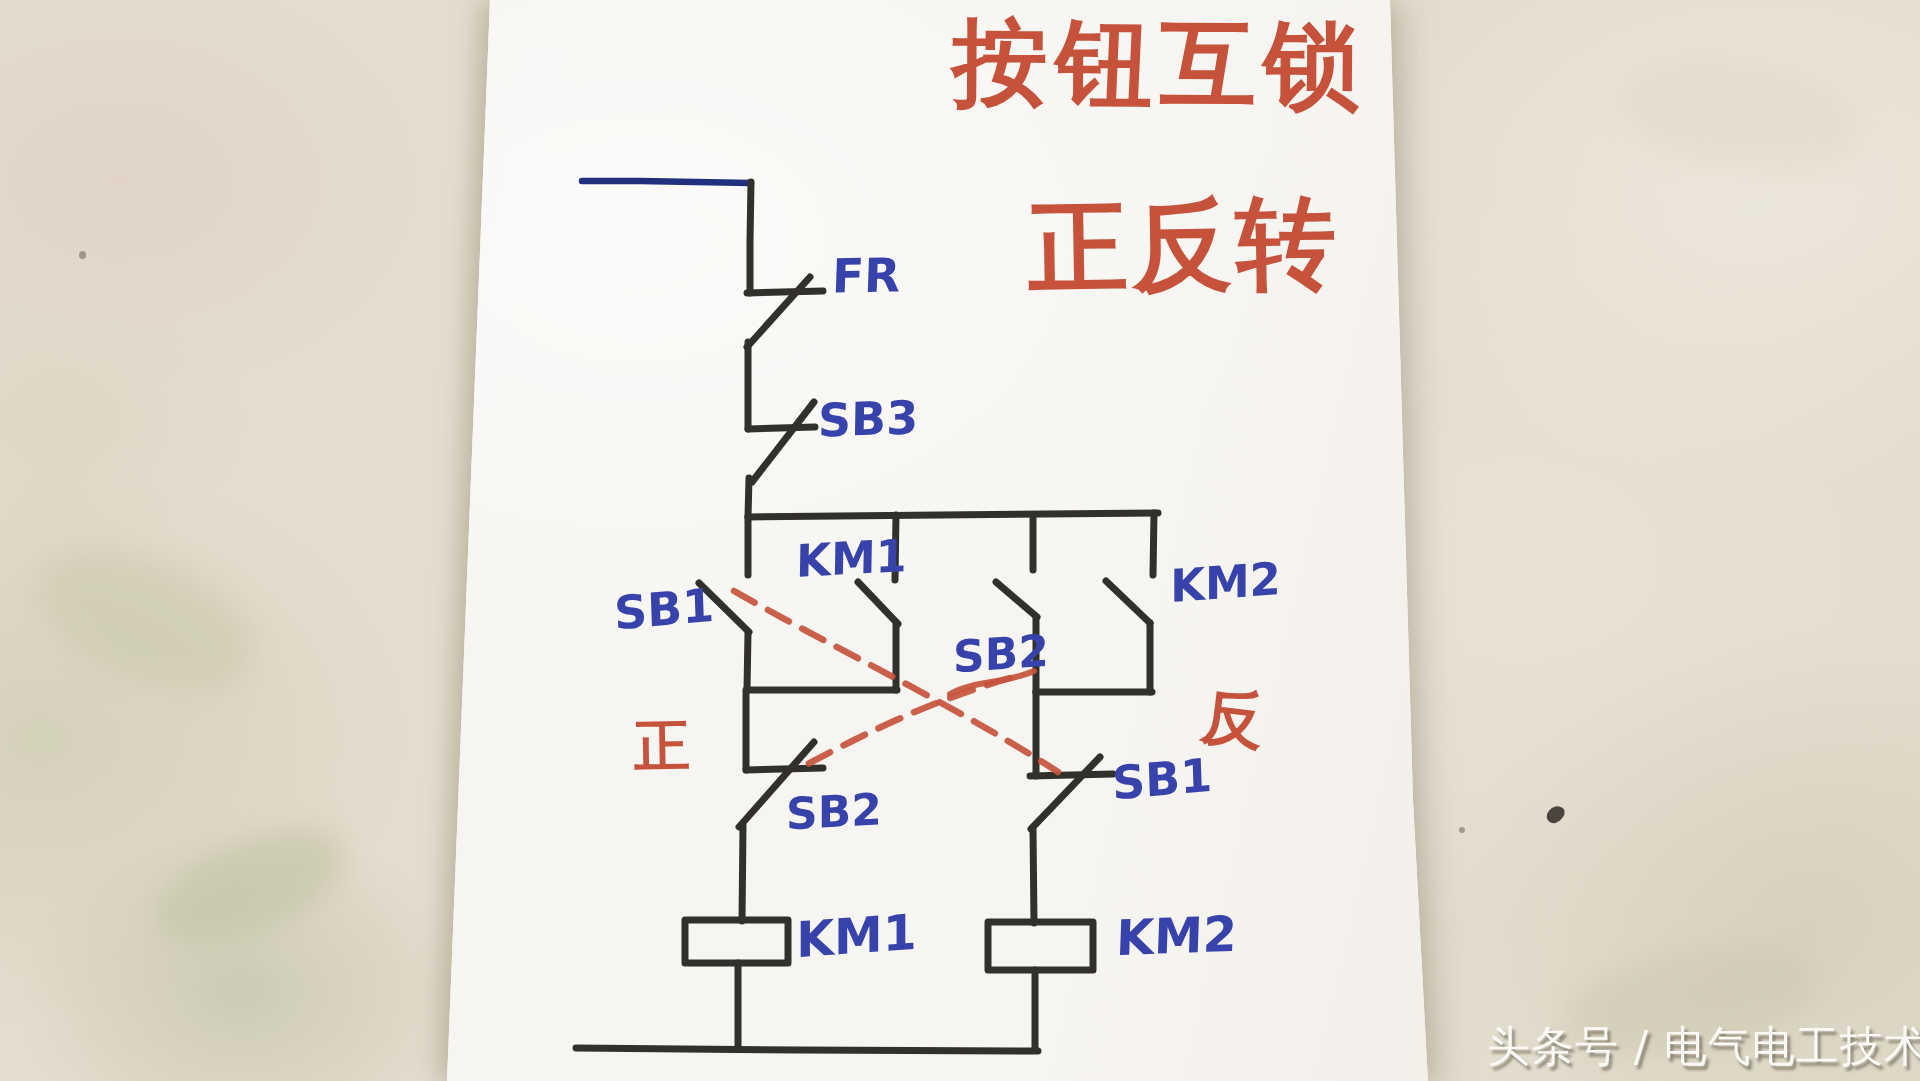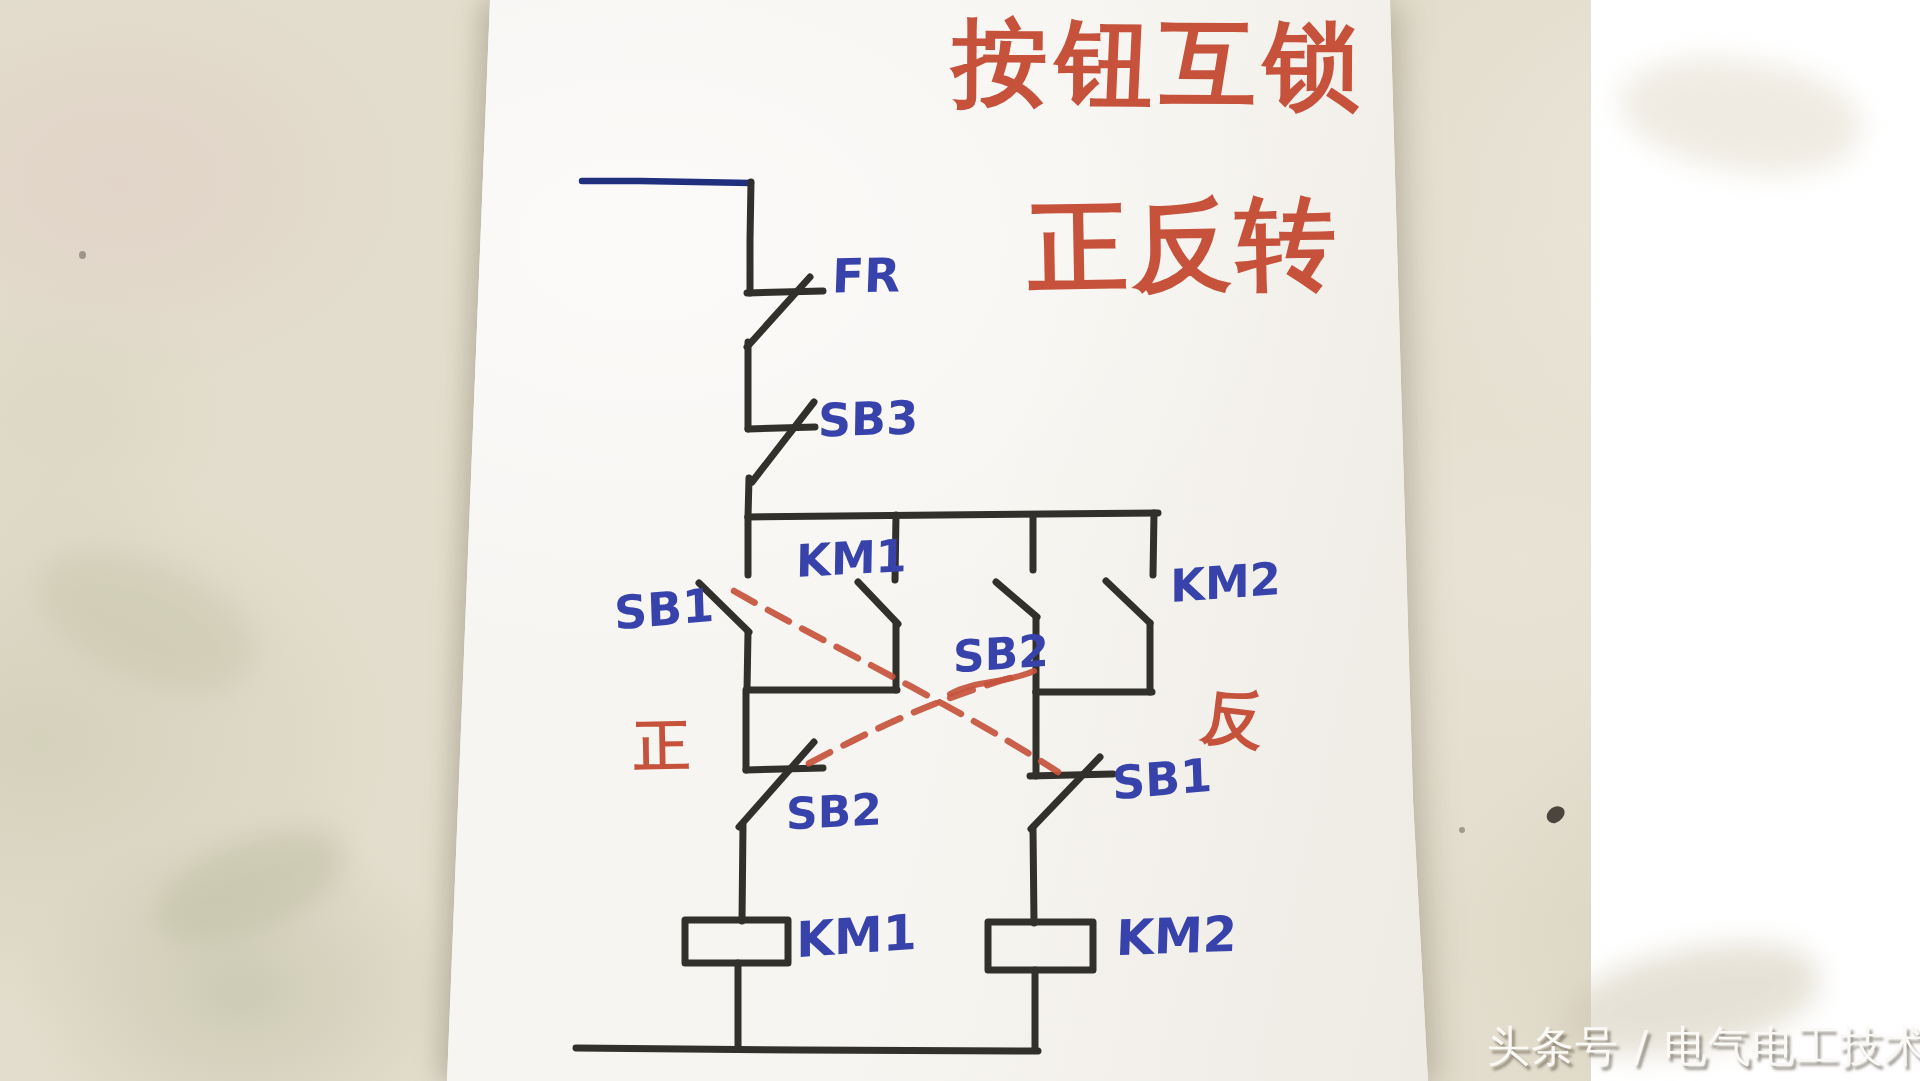--- a/index.html
+++ b/index.html
@@ -1,17 +1,17 @@
 <!DOCTYPE html>
 <html style="--paper: #f5f3ef; --background: #e3ddcd; --marker-black: #32302b; --marker-blue: #3743ab; --marker-red: #c6523c; --wire-navy: #20307f; --watermark: #faf9f6;"><head>
 <meta charset="utf-8">
 <style>
   html,body{margin:0;padding:0;}
   body{width:1920px;height:1081px;overflow:hidden;font-family:"DejaVu Sans","Liberation Sans",sans-serif;}
-  #stage{position:relative;width:1591px;height:1081px;
+  #stage{position:relative;width:1920px;height:1081px;
     background-color:#e3ddcd;
     background-image:
       radial-gradient(420px 300px at 120px 180px, rgba(224,204,196,.55), transparent 70%),
       radial-gradient(520px 400px at 40px 740px, rgba(198,198,170,.50), transparent 70%),
       radial-gradient(320px 240px at 240px 990px, rgba(178,181,150,.45), transparent 70%),
       radial-gradient(260px 200px at 60px 420px, rgba(214,211,190,.5), transparent 70%),
       radial-gradient(620px 430px at 1760px 190px, rgba(241,237,227,.65), transparent 70%),
       radial-gradient(520px 420px at 1810px 920px, rgba(206,199,179,.55), transparent 70%),
       radial-gradient(720px 520px at 1520px 560px, rgba(237,232,220,.5), transparent 70%);
   }

